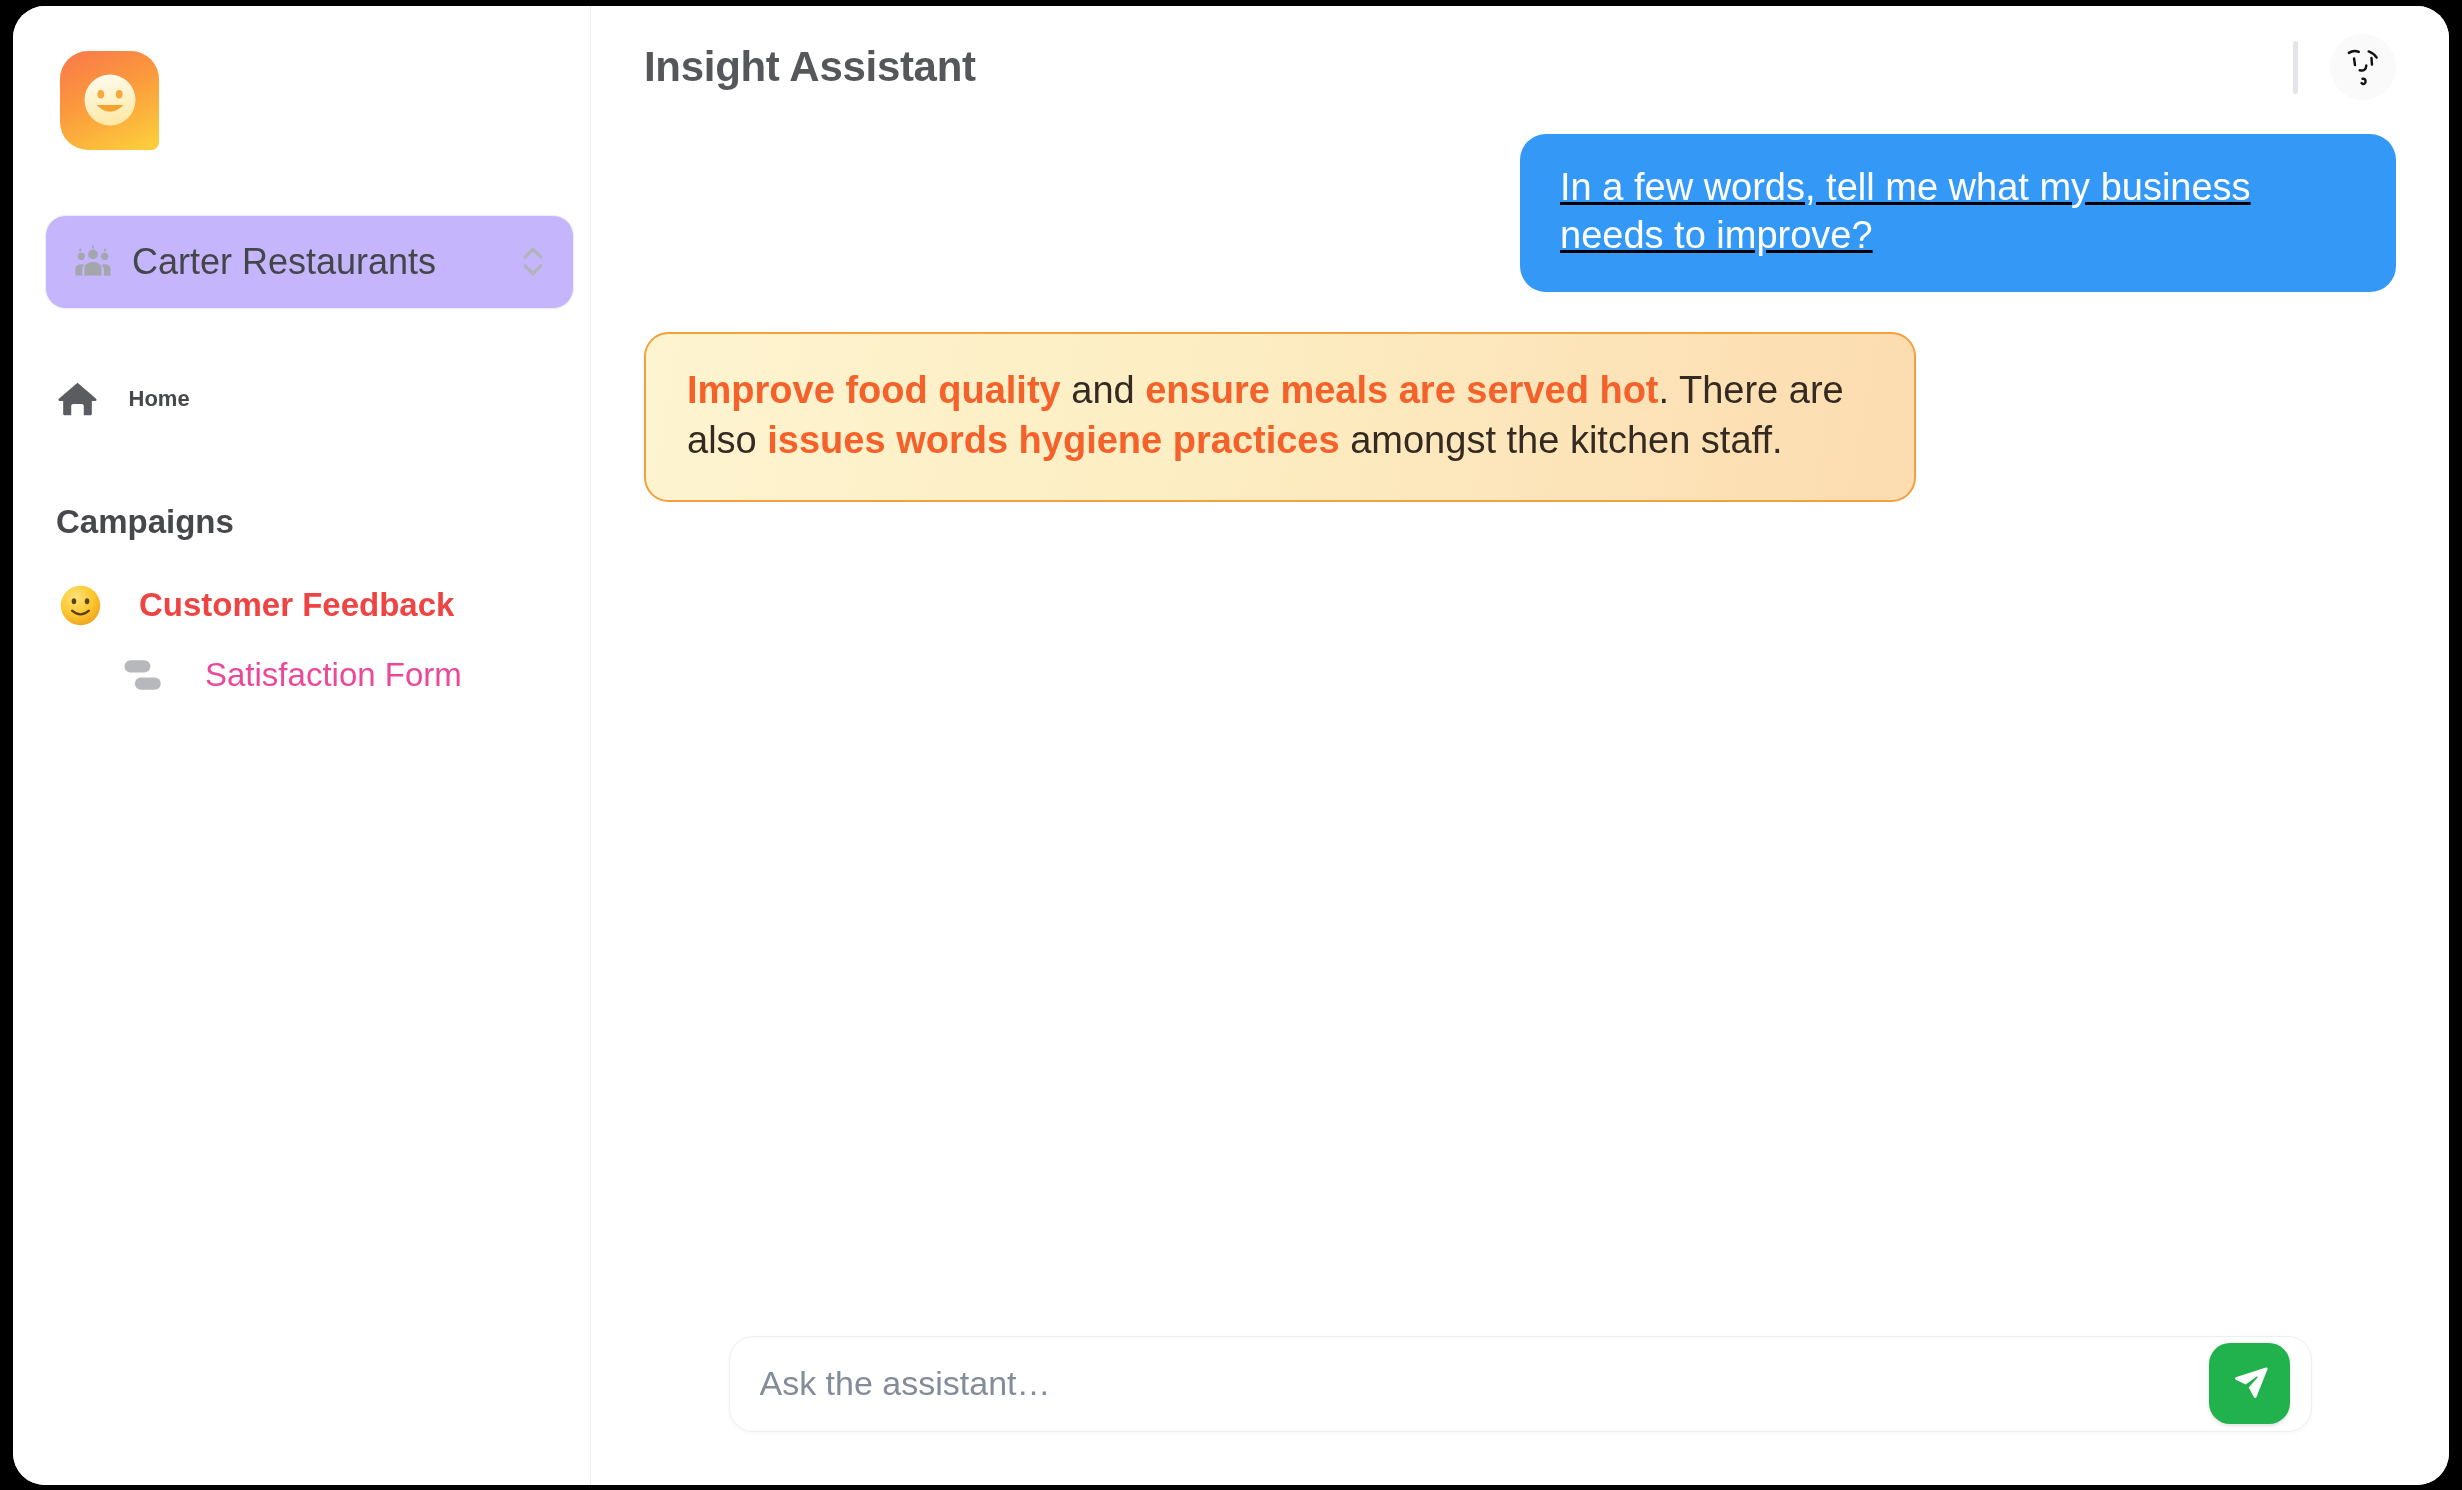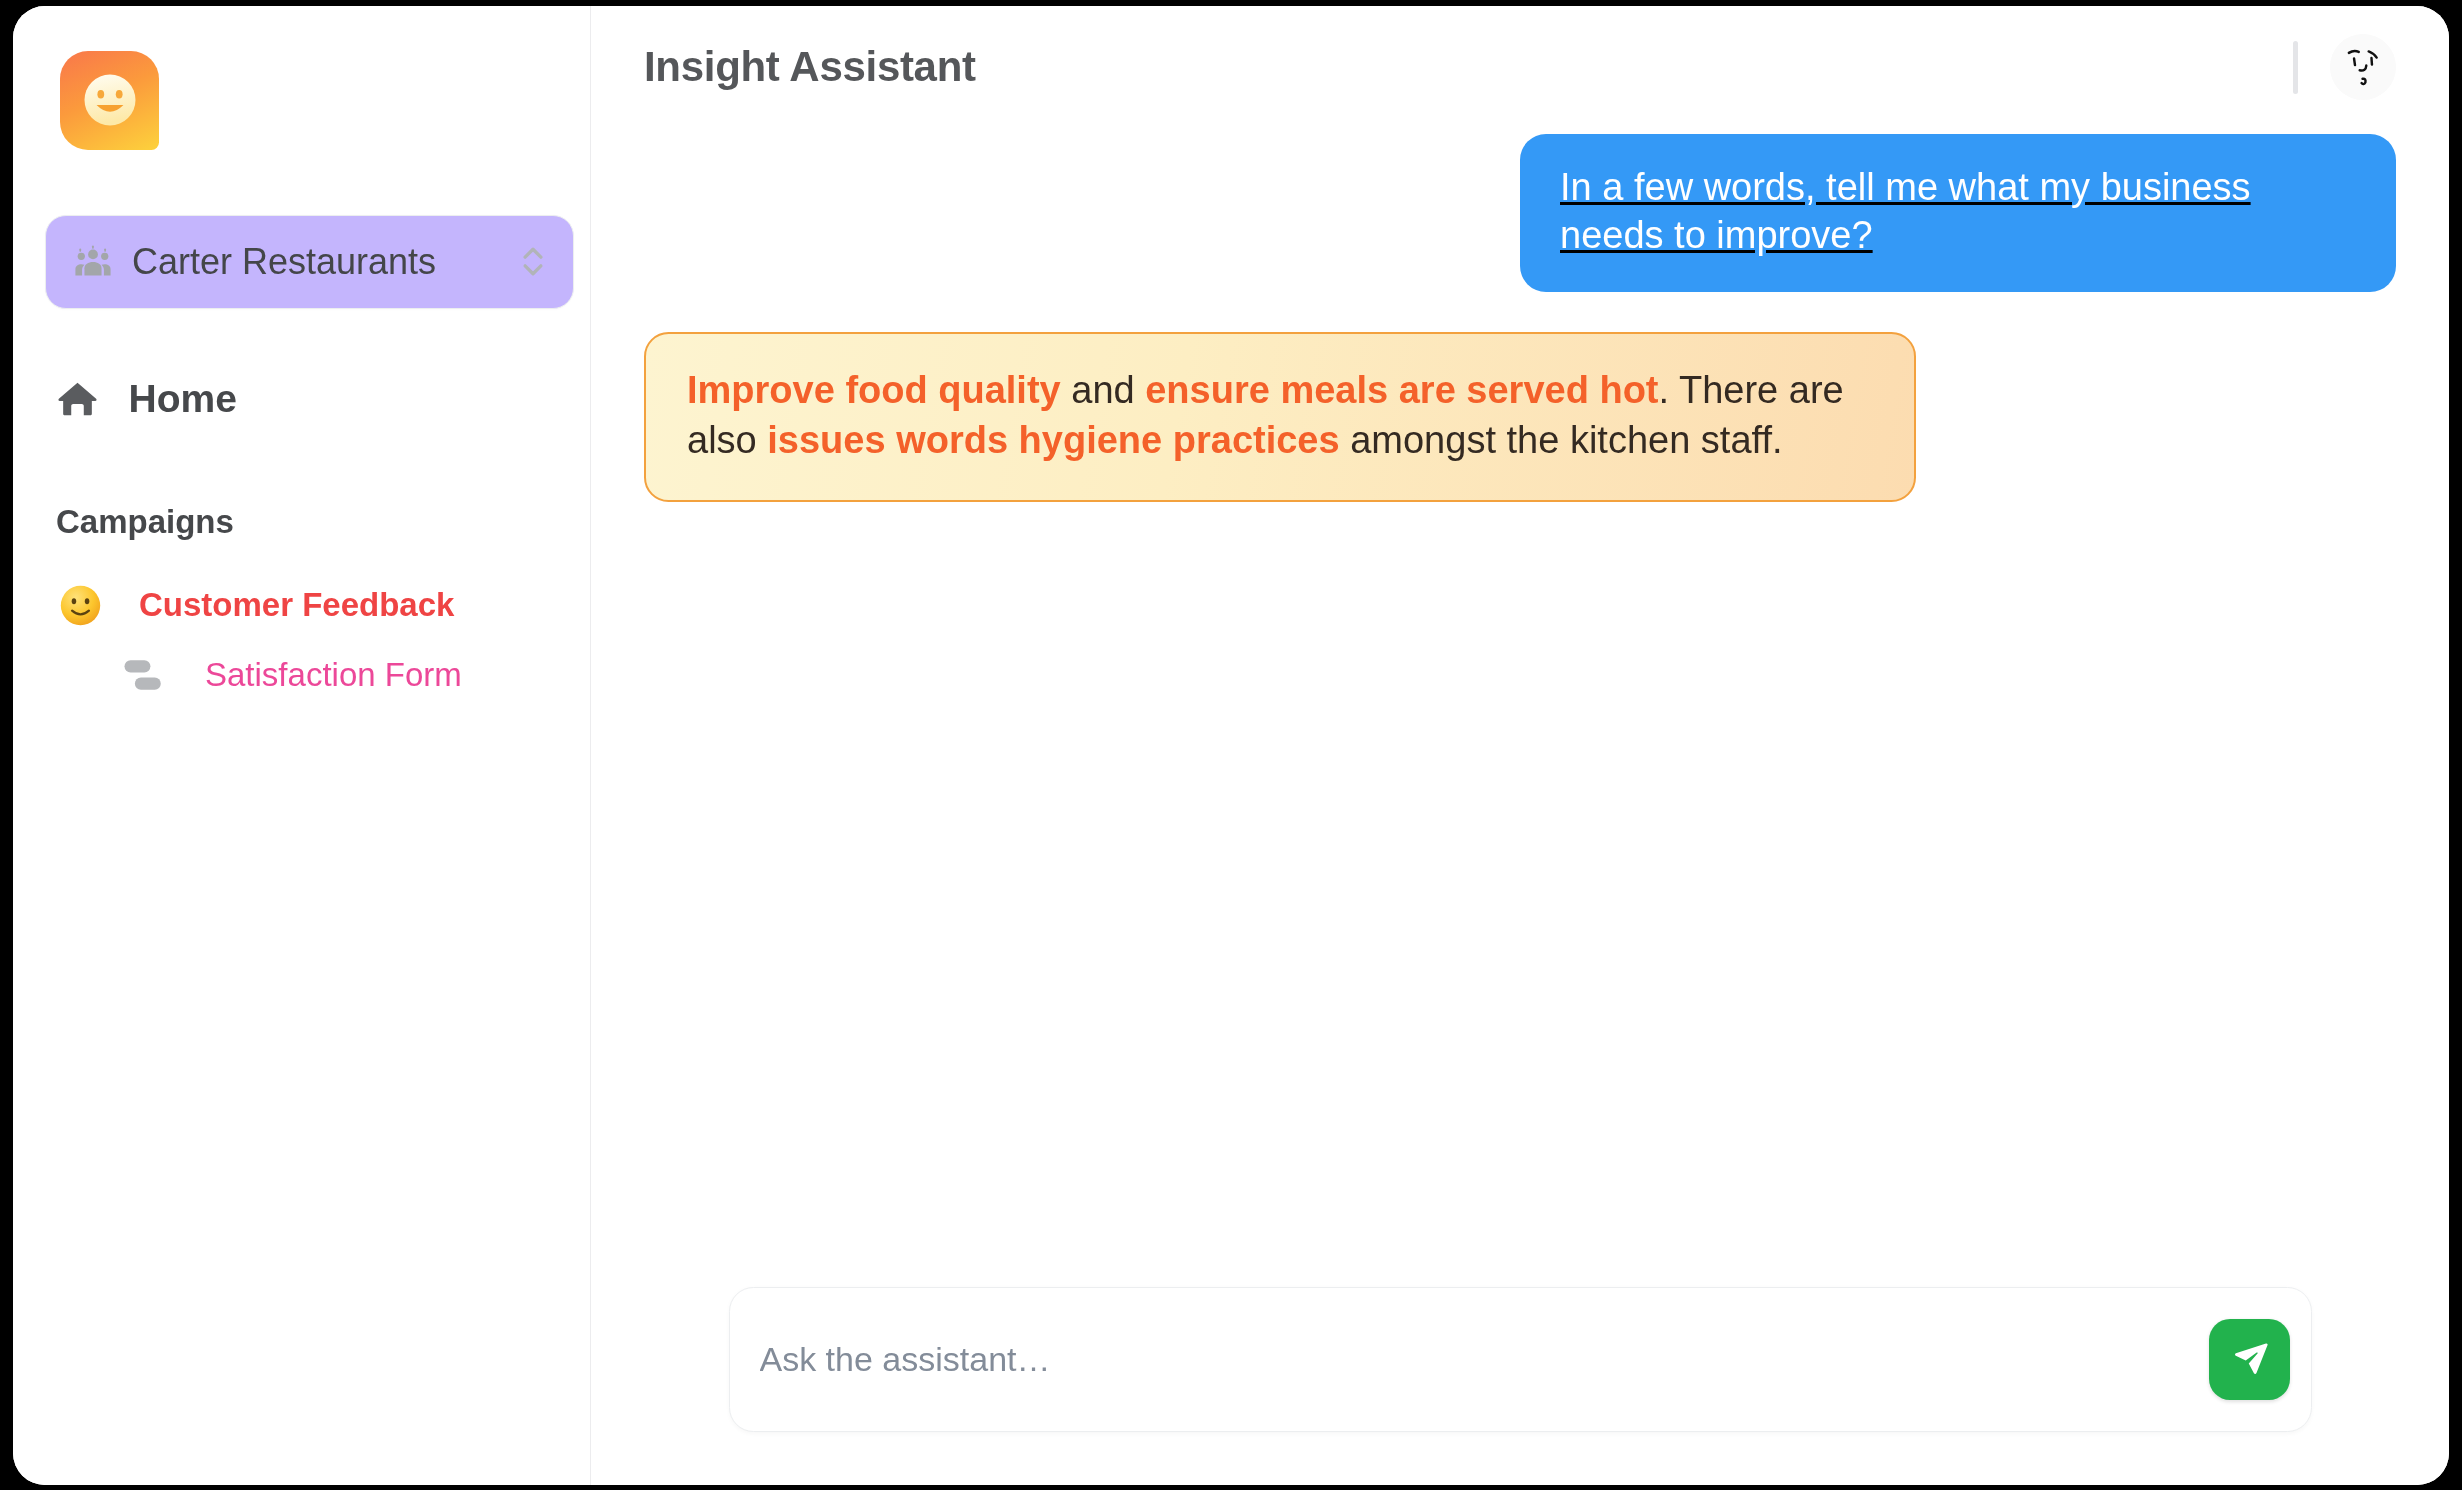--- a/index.html
+++ b/index.html
@@ -83,21 +83,21 @@
     display: flex;
     align-items: center;
     left: 38px;
     height: 64px;
   }
   .nav-home { top: 361px; }
   .nav-icon { width: 53px; flex: 0 0 53px; display:flex; align-items:center; justify-content:center; }
   .nav-icon svg { width: 43px; height: 43px; }
   .nav-label {
     margin-left: 24.5px;
-    font-size: 39px;
+    font-size: 22px;
     font-weight: 700;
     color: #46484b;
     white-space: nowrap;
   }
 
   .section-header {
     position: absolute;
     left: 43px;
     top: 497px;
     font-size: 33px;
@@ -227,21 +227,21 @@
 
   
   .composer-wrap {
     flex: 0 0 auto;
     padding: 0 53px 53px 53px;
   }
   .composer {
     margin: 0 auto;
     width: 1583px;
     max-width: 100%;
-    height: 145px;
+    height: 96px;
     background: #ffffff;
     border: 1.9px solid #eceef0;
     border-radius: 24.5px;
     box-shadow: 0 1.9px 4.7px rgba(0,0,0,0.03);
     display: flex;
     align-items: center;
     padding: 0 21px 0 28px;
   }
   .composer-input {
     flex: 1 1 auto;

